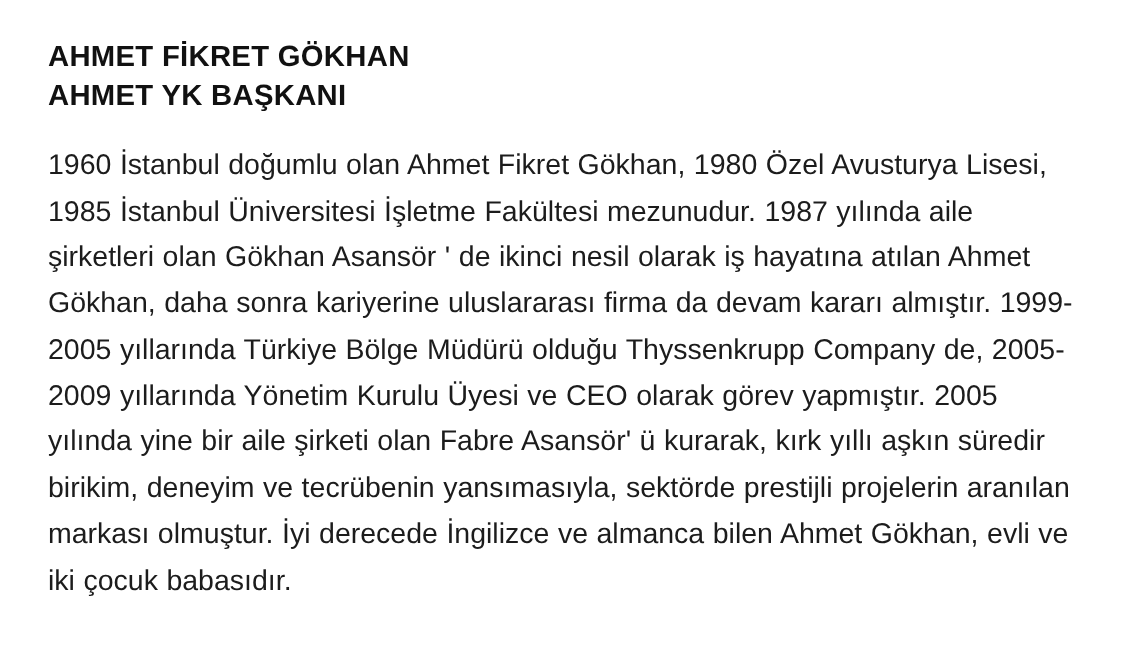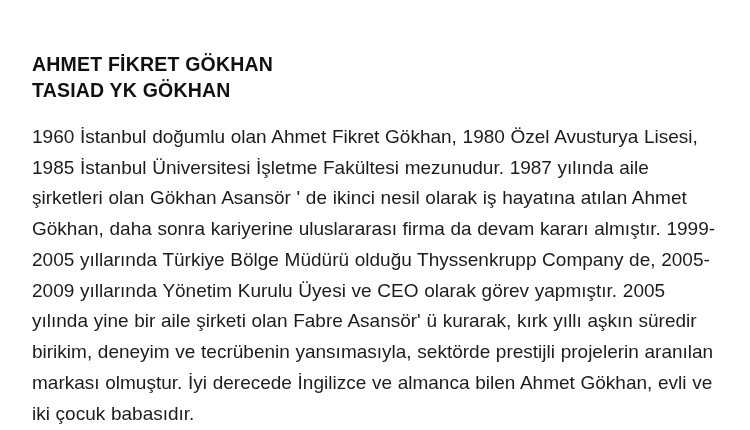--- a/index.html
+++ b/index.html
@@ -15,21 +15,20 @@
     overflow: hidden;
   }
   .page {
     box-sizing: border-box;
     width: 750px;
     height: 338px;
     padding: 26px 32px 20px 32px;
     background: #ffffff;
     display: flex;
     flex-direction: column;
-    margin-top: 26px;
   }
   .header {
     margin-bottom: 18px;
   }
   .header .name,
   .header .title {
     font-weight: bold;
     font-size: 19.5px;
     letter-spacing: 0.2px;
     line-height: 1.33;
@@ -47,20 +46,20 @@
     margin: 0;
   }
 </style>
 </head>
 <body>
 
 <div class="page">
 
   <div class="header">
     <div class="name">AHMET FİKRET GÖKHAN</div>
-    <div class="title">TASIAD YK GÖKHAN</div>
+    <div class="title">AHMET YK BAŞKANI</div>
   </div>
 
   <div class="body-text">
     <p>1960  İstanbul doğumlu olan Ahmet Fikret Gökhan, 1980  Özel Avusturya Lisesi, 1985 İstanbul Üniversitesi İşletme Fakültesi mezunudur. 1987 yılında aile şirketleri olan Gökhan Asansör ' de ikinci nesil olarak  iş hayatına atılan Ahmet Gökhan, daha sonra kariyerine   uluslararası firma da  devam kararı almıştır.   1999-2005 yıllarında Türkiye Bölge Müdürü olduğu Thyssenkrupp Company de, 2005-2009 yıllarında Yönetim Kurulu Üyesi ve CEO olarak görev yapmıştır. 2005 yılında yine bir aile şirketi olan Fabre Asansör' ü kurarak, kırk yıllı aşkın süredir birikim, deneyim ve tecrübenin yansımasıyla, sektörde prestijli projelerin aranılan markası olmuştur. İyi derecede İngilizce ve almanca bilen Ahmet Gökhan,  evli ve iki çocuk babasıdır.</p>
   </div>
 
 </div>
 
 </body></html>

